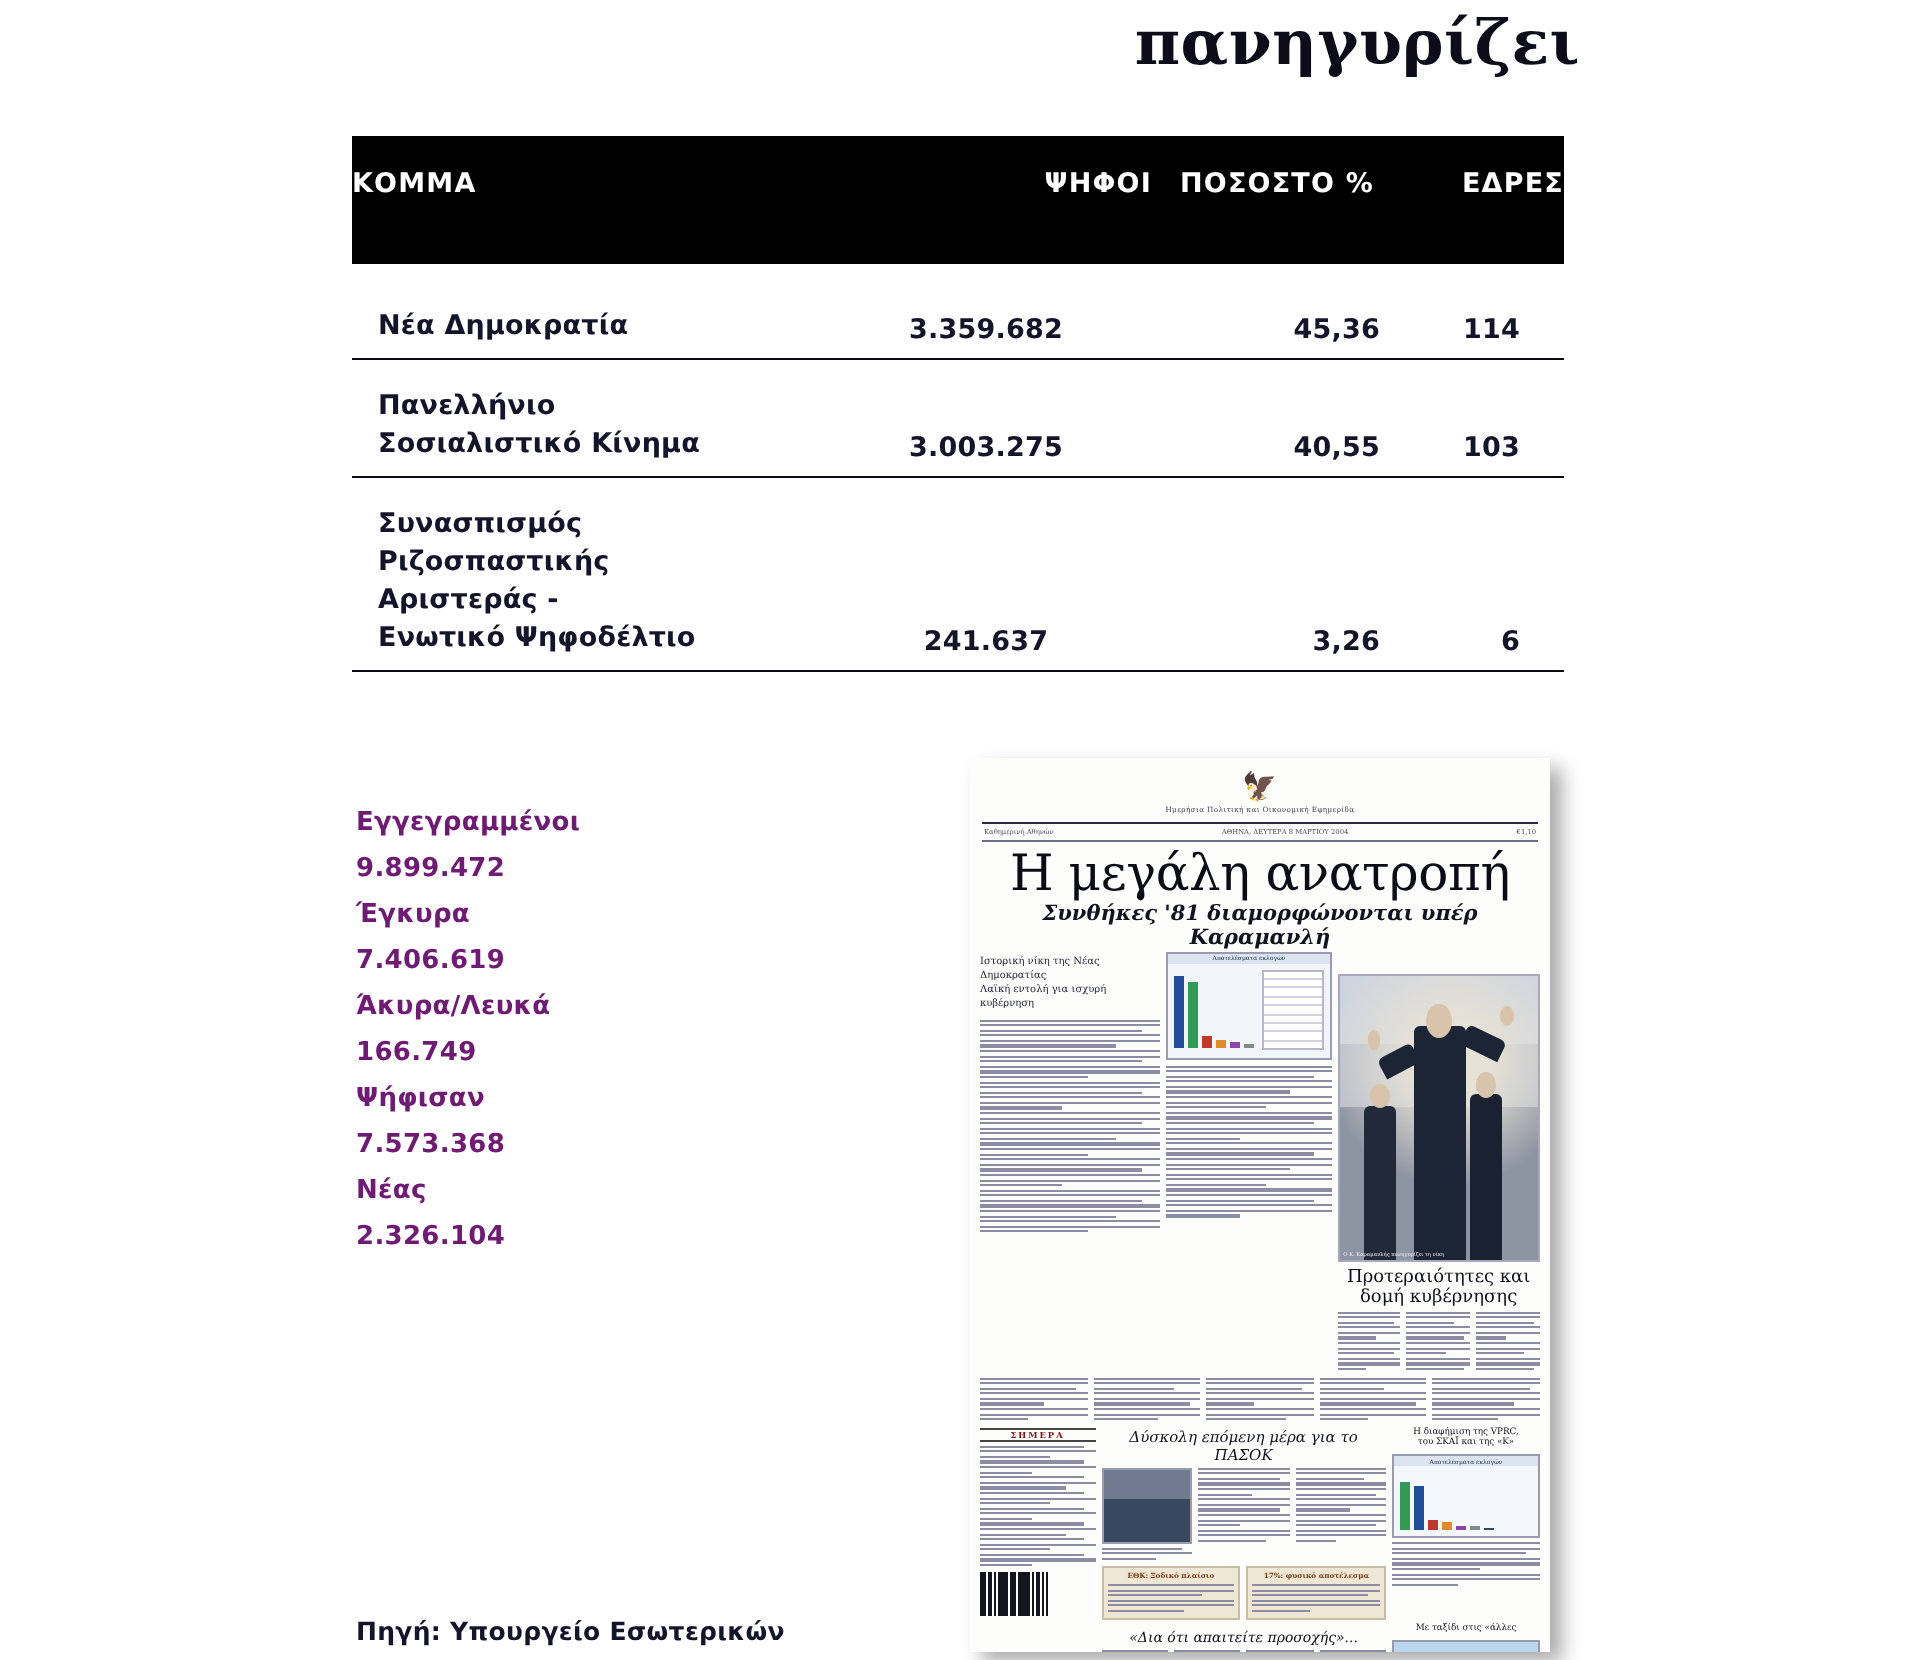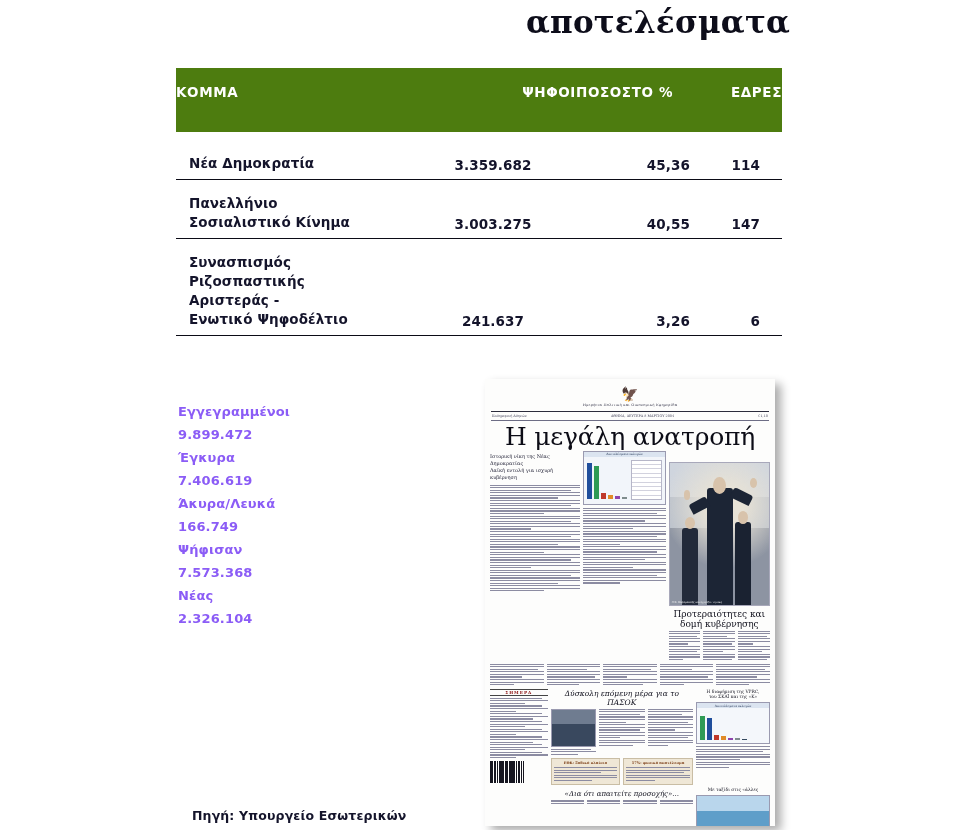--- a/index.html
+++ b/index.html
@@ -35,31 +35,31 @@
   
   .results-table {
     position: absolute;
     left: 176px;
     top: 68px;
     width: 606px;
     border-collapse: collapse;
     table-layout: fixed;
   }
   .results-table th {
-    background: #4d7c0f;
+    background: #000000;
     color: #ffffff;
     font-size: 13.5px;
     font-weight: bold;
     letter-spacing: 0.6px;
     padding: 16px 0 32px 0;
     vertical-align: top;
   }
   .th-party   { text-align: left;  padding-left: 13px; width: 250px; }
   .th-votes   { text-align: right; padding-right: 17px; width: 150px; }
-  .th-percent { text-align: left; padding-right: 11px; width: 125px; margin-top: 15px; }
+  .th-percent { text-align: center; padding-right: 11px; width: 125px; margin-top: 15px; }
   .th-seats   { text-align: right; padding-right: 22px; width: 81px; }
 
   .results-table td {
     font-size: 13.5px;
     font-weight: bold;
     color: #14142b;
     border-bottom: 1.6px solid #0b0b16;
     vertical-align: bottom;
     padding-bottom: 6px;
     letter-spacing: 0.1px;
@@ -80,29 +80,29 @@
   
   .stats {
     position: absolute;
     left: 178px;
     top: 400px;
     width: 220px;
   }
   .stats .stat-line {
     font-size: 13px;
     font-weight: bold;
-    color: #8b5cf6;
+    color: #701a75;
     line-height: 23px;
     letter-spacing: 0.15px;
   }
 
   
   .source-note {
     position: absolute;
-    left: 192px;
+    left: 178px;
     top: 808px;
     font-size: 12.5px;
     font-weight: bold;
     color: #14142b;
     letter-spacing: 0.15px;
   }
 
   
   .newspaper {
     position: absolute;
@@ -353,21 +353,21 @@
     background: #f4f7fb;
     height: 40px;
     position: relative;
     overflow: hidden;
     margin-bottom: 2px;
   }
 </style>
 </head>
 <body>
 
-<div class="page-title">αποτελέσματα</div>
+<div class="page-title">πανηγυρίζει</div>
 
 <table class="results-table">
   <thead>
     <tr>
       <th class="th-party">ΚΟΜΜΑ</th>
       <th class="th-votes">ΨΗΦΟΙ</th>
       <th class="th-percent">ΠΟΣΟΣΤΟ %</th>
       <th class="th-seats">ΕΔΡΕΣ</th>
     </tr>
   </thead>
@@ -376,21 +376,21 @@
       <td class="cell-party">Νέα Δημοκρατία</td>
       <td class="cell-votes">3.359.682</td>
       <td class="cell-percent">45,36</td>
       <td class="cell-seats">114</td>
     </tr>
     <tr>
       <td class="cell-party">Πανελλήνιο
 Σοσιαλιστικό Κίνημα</td>
       <td class="cell-votes">3.003.275</td>
       <td class="cell-percent">40,55</td>
-      <td class="cell-seats">147</td>
+      <td class="cell-seats">103</td>
     </tr>
     <tr>
       <td class="cell-party">Συνασπισμός
 Ριζοσπαστικής
 Αριστεράς -
 Ενωτικό Ψηφοδέλτιο</td>
       <td class="cell-votes">241.637</td>
       <td class="cell-percent">3,26</td>
       <td class="cell-seats">6</td>
     </tr>
@@ -420,20 +420,21 @@
   <div class="np-subtitle">Ημερήσια Πολιτική και Οικονομική Εφημερίδα</div>
   <div class="np-rule"></div>
   <div class="np-dateline">
     <span>Καθημερινή Αθηνών</span>
     <span>ΑΘΗΝΑ, ΔΕΥΤΕΡΑ 8 ΜΑΡΤΙΟΥ 2004</span>
     <span>€1,10</span>
   </div>
   <div class="np-rule-thin"></div>
 
   <div class="np-headline">Η μεγάλη ανατροπή</div>
+  <div class="np-subhead">Συνθήκες '81 διαμορφώνονται υπέρ Καραμανλή</div>
 
   <div class="np-body">
     <div class="np-col-left">
       <div class="np-kicker" style="text-align:left;padding:2px 0 3px 0;white-space:pre-line">Ιστορική νίκη της Νέας Δημοκρατίας
 Λαϊκή εντολή για ισχυρή κυβέρνηση</div>
       <div>
         <div class="txtline"></div>
           <div class="txtline"></div>
           <div class="txtline s90"></div>
         <div class="txtline"></div>

